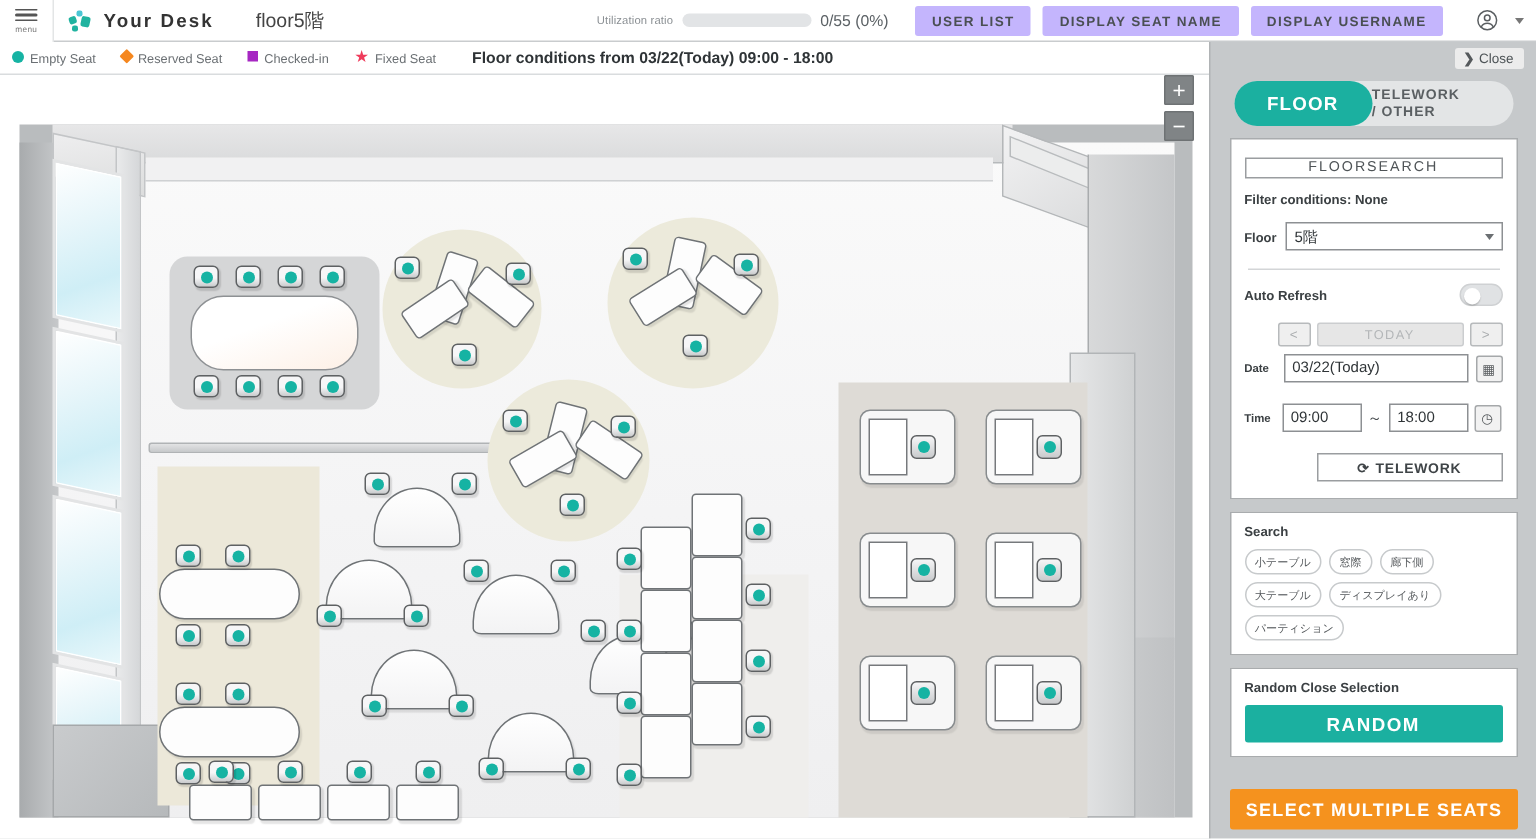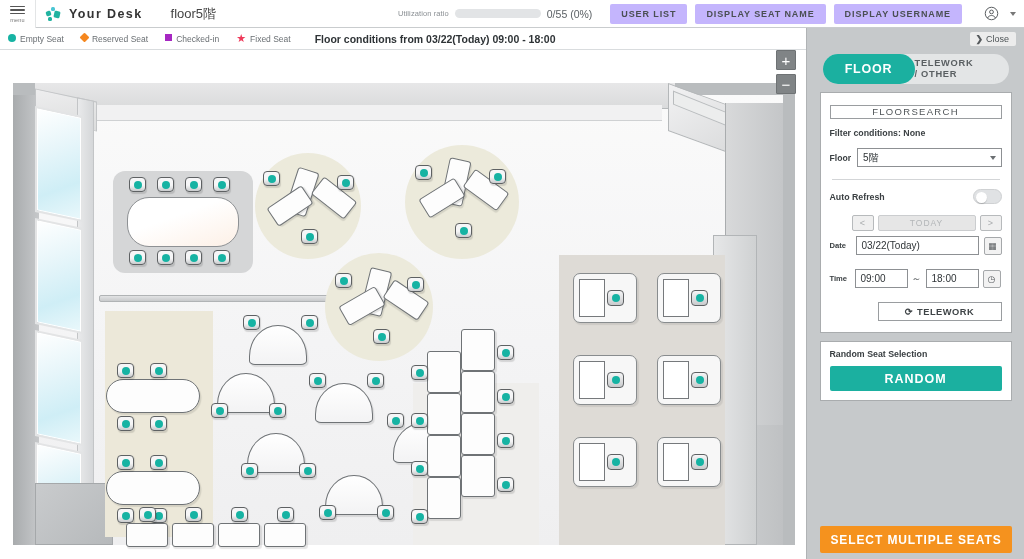--- a/index.html
+++ b/index.html
@@ -632,23 +632,34 @@
         </div>
         <div class="iconbox">◷</div>
       </div>
 
       <div class="ref-btn">
         <span>⟳</span>
         <span>TELEWORK</span>
       </div>
     </div>
 
-
     <div class="card" style="padding:7px 9px 9px;">
-      <div class="rnd-lab">Random Seat Selection</div>
+      <div class="search-lab">Search</div>
+      <div class="tags">
+        <span class="tag">小テーブル</span>
+        <span class="tag">窓際</span>
+        <span class="tag">廊下側</span>
+        <span class="tag">大テーブル</span>
+        <span class="tag">ディスプレイあり</span>
+        <span class="tag">パーティション</span>
+      </div>
+    </div>
+
+    <div class="card" style="padding:7px 9px 9px;">
+      <div class="rnd-lab">Random Close Selection</div>
       <button class="rnd-btn">RANDOM</button>
     </div>
 
     <div class="multi-wrap">
       <button class="multi-btn">SELECT MULTIPLE SEATS</button>
     </div>
   </div>
 </div>
 
 </body></html>

